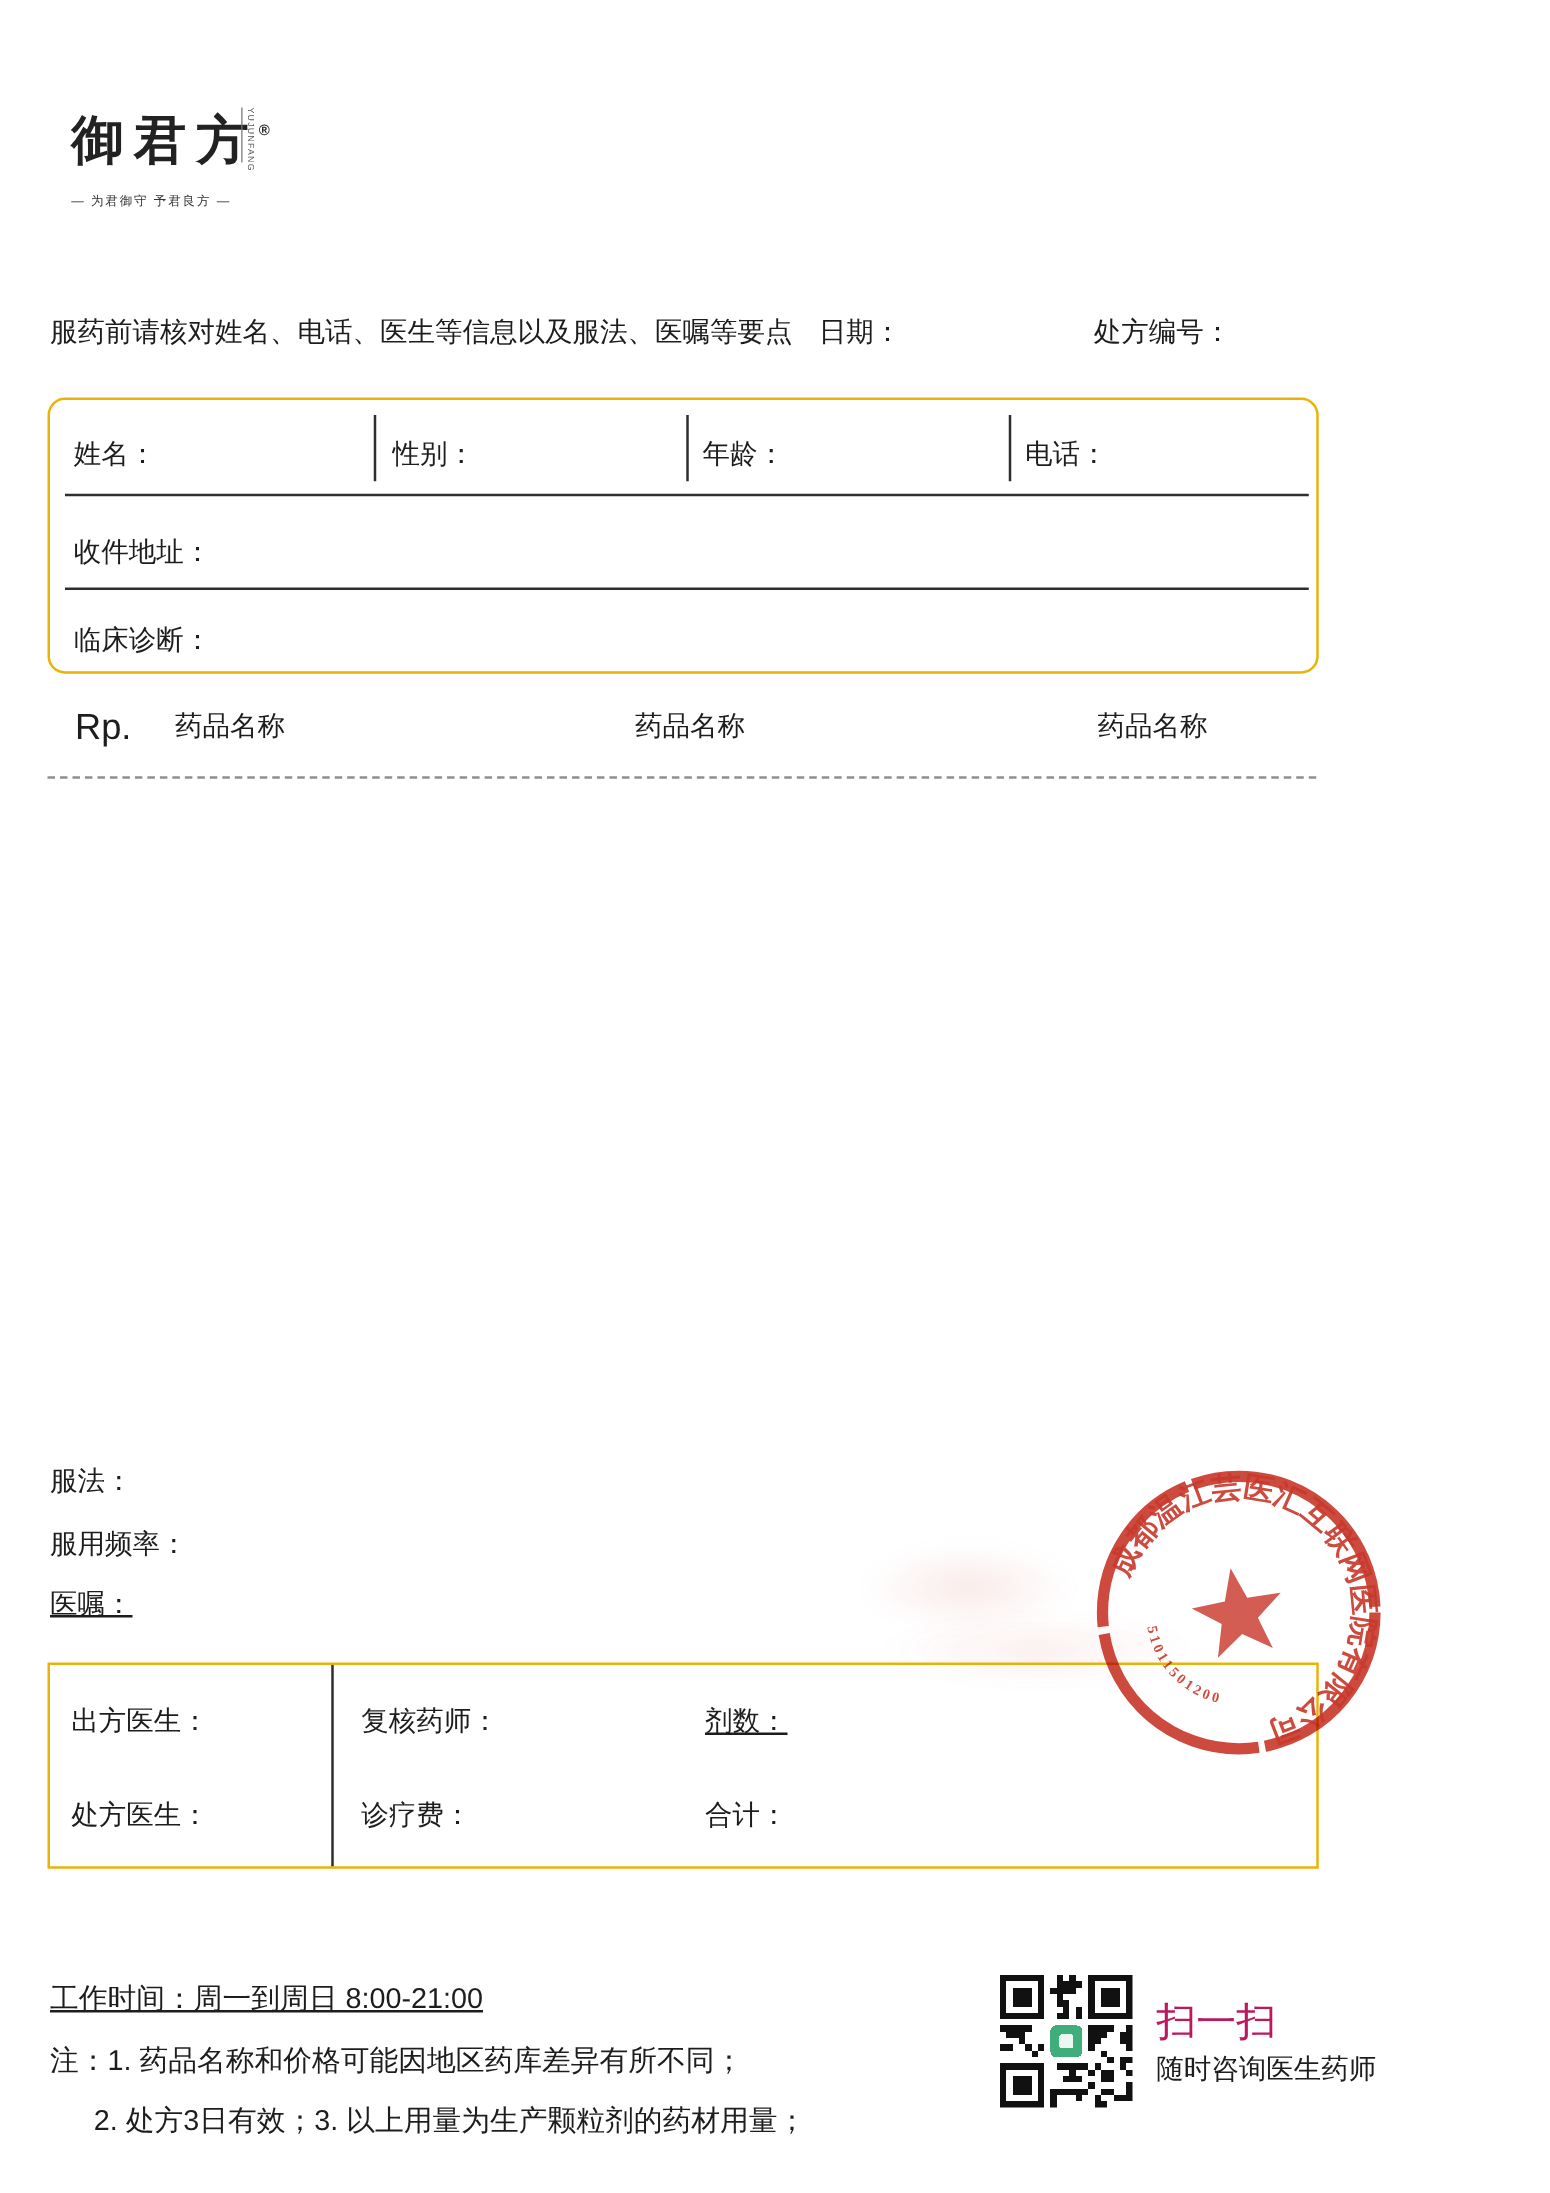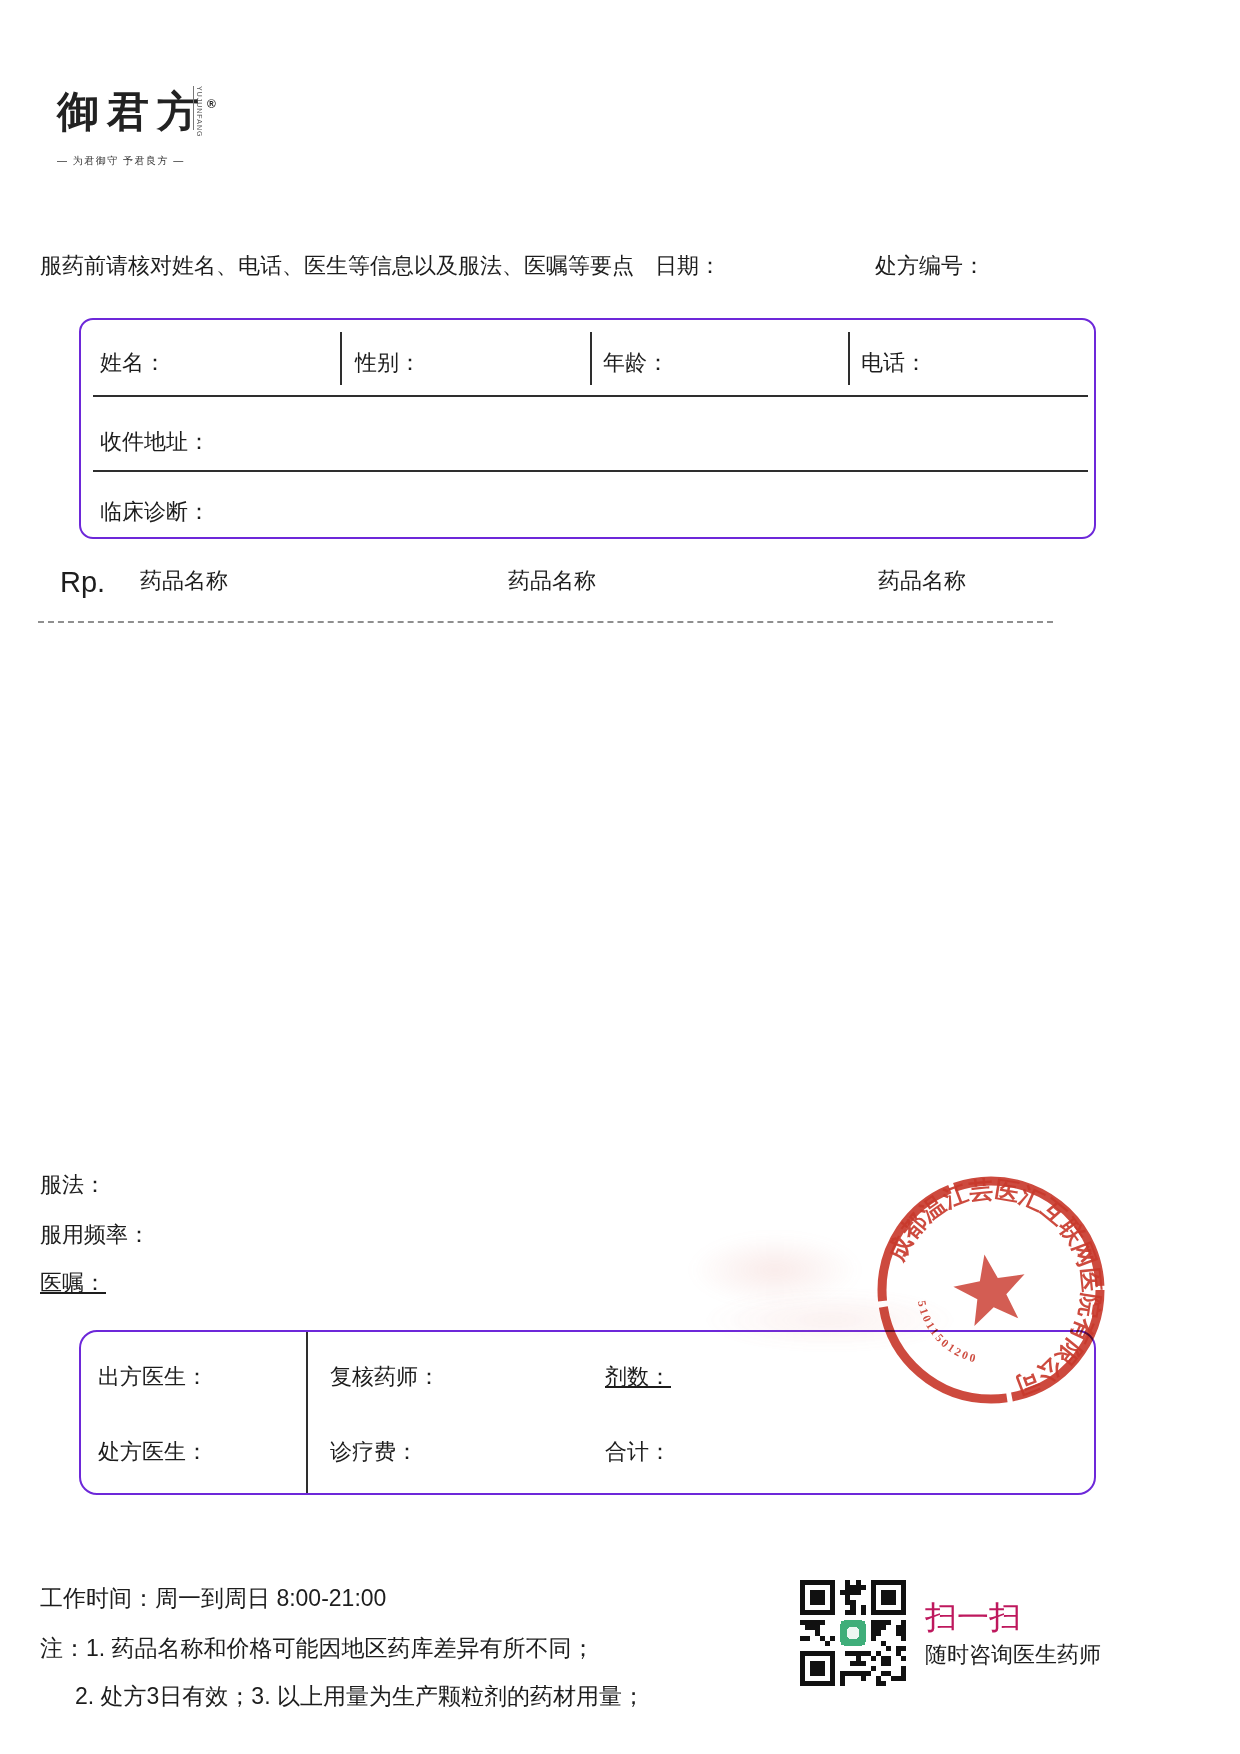--- a/index.html
+++ b/index.html
@@ -12,21 +12,21 @@
   .logo-reg{font-size:12px;vertical-align:18px;letter-spacing:0;}
   .logo-vert{position:absolute;left:136px;top:2px;font-size:7px;color:#555;letter-spacing:1px;
              writing-mode:vertical-rl;border-left:1px solid #777;padding-left:2px;height:44px;}
   .logo-tagline{font-size:10px;color:#333;letter-spacing:1.5px;white-space:nowrap;}
   .hospital-title{font-size:31px;font-weight:bold;letter-spacing:2px;color:#262626;}
 
   
   .notice{font-size:22px;color:#1d1d1d;}
 
   
-  .box{position:absolute;border:2px solid #6d28d9;border-radius:14px;background:transparent;margin-left:41px;}
+  .box{position:absolute;border:2px solid #eab308;border-radius:14px;background:transparent;}
   .hline{position:absolute;height:2px;background:#2e2e2e;}
   .vline{position:absolute;width:2px;background:#2e2e2e;}
   .lbl{position:absolute;font-size:22px;color:#1d1d1d;white-space:nowrap;}
 
   .dashed{position:absolute;border-top:2px dashed #8f8f8f;}
 
   
   .stamp{position:absolute;left:871px;top:1170px;width:240px;height:240px;
          mix-blend-mode:multiply;opacity:.93;}
   .smudge{position:absolute;border-radius:50%;filter:blur(6px);
@@ -70,21 +70,21 @@
   <span class="lbl" style="left:60px;top:566px;font-size:29px;">Rp.</span>
   <span class="lbl" style="left:140px;top:566px;">药品名称</span>
   <span class="lbl" style="left:508px;top:566px;">药品名称</span>
   <span class="lbl" style="left:878px;top:566px;">药品名称</span>
   <div class="dashed" style="left:38px;top:621px;width:1015px;"></div>
 
   <span class="lbl" style="left:40px;top:1170px;">服法：</span>
   <span class="lbl" style="left:40px;top:1220px;">服用频率：</span>
   <span class="lbl" style="left:40px;top:1268px;text-decoration:underline;">医嘱：</span>
 
-  <div class="box" style="left:38px;top:1330px;width:1013px;height:161px;border-radius:18px;">
+  <div class="box" style="left:38px;top:1330px;width:1013px;height:161px;border-radius:0;">
     <div class="vline" style="left:225px;top:0;height:161px;"></div>
     <span class="lbl" style="left:17px;top:30px;">出方医生：</span>
     <span class="lbl" style="left:17px;top:105px;">处方医生：</span>
     <span class="lbl" style="left:249px;top:30px;">复核药师：</span>
     <span class="lbl" style="left:249px;top:105px;">诊疗费：</span>
     <span class="lbl" style="left:524px;top:30px;text-decoration:underline;">剂数：</span>
     <span class="lbl" style="left:524px;top:105px;">合计：</span>
   </div>
 
   <div class="smudge" style="left:690px;top:1235px;width:170px;height:70px;"></div>
@@ -100,21 +100,21 @@
       <polygon points="0,-38 9.1,-12.5 36.1,-11.7 14.7,4.8 22.3,30.7 0,15.5 -22.3,30.7 -14.7,4.8 -36.1,-11.7 -9.1,-12.5" transform="translate(0,2) rotate(-10)" fill="#c42a1c" fill-opacity="0.82"></polygon>
       <text font-family="'Liberation Serif',serif" font-size="24" font-weight="bold" fill="#c42a1c" fill-opacity="0.92">
         <textPath href="#ringPath">成都温江芸医汇互联网医院有限公司</textPath>
       </text>
       <text font-family="'Liberation Serif',serif" font-size="11.5" font-weight="bold" letter-spacing="2.5" fill="#c42a1c" fill-opacity="0.9">
         <textPath href="#serialPath">5101150120023</textPath>
       </text>
     </svg>
   </div>
 
-  <div class="abs footer-line" style="left:40px;top:1583px;">工作时间：周一到周日 8:00-21:00</div>
+  <div class="abs footer-line" style="left:40px;top:1583px;text-decoration:underline;">工作时间：周一到周日 8:00-21:00</div>
   <div class="abs footer-line" style="left:40px;top:1633px;">注：1. 药品名称和价格可能因地区药库差异有所不同；</div>
   <div class="abs footer-line" style="left:75px;top:1681px;">2. 处方3日有效；3. 以上用量为生产颗粒剂的药材用量；</div>
 
   <div class="qr-wrap">
     <svg width="106" height="106" viewBox="0 0 21 21" shape-rendering="crispEdges">
       <rect x="0" y="0" width="21" height="21" fill="#ffffff"></rect>
       <g fill="#111111">
         <rect x="0" y="0" width="7" height="7"></rect>
           <rect x="1" y="1" width="5" height="5" fill="#fff"></rect>
         <rect x="2" y="2" width="3" height="3"></rect>

